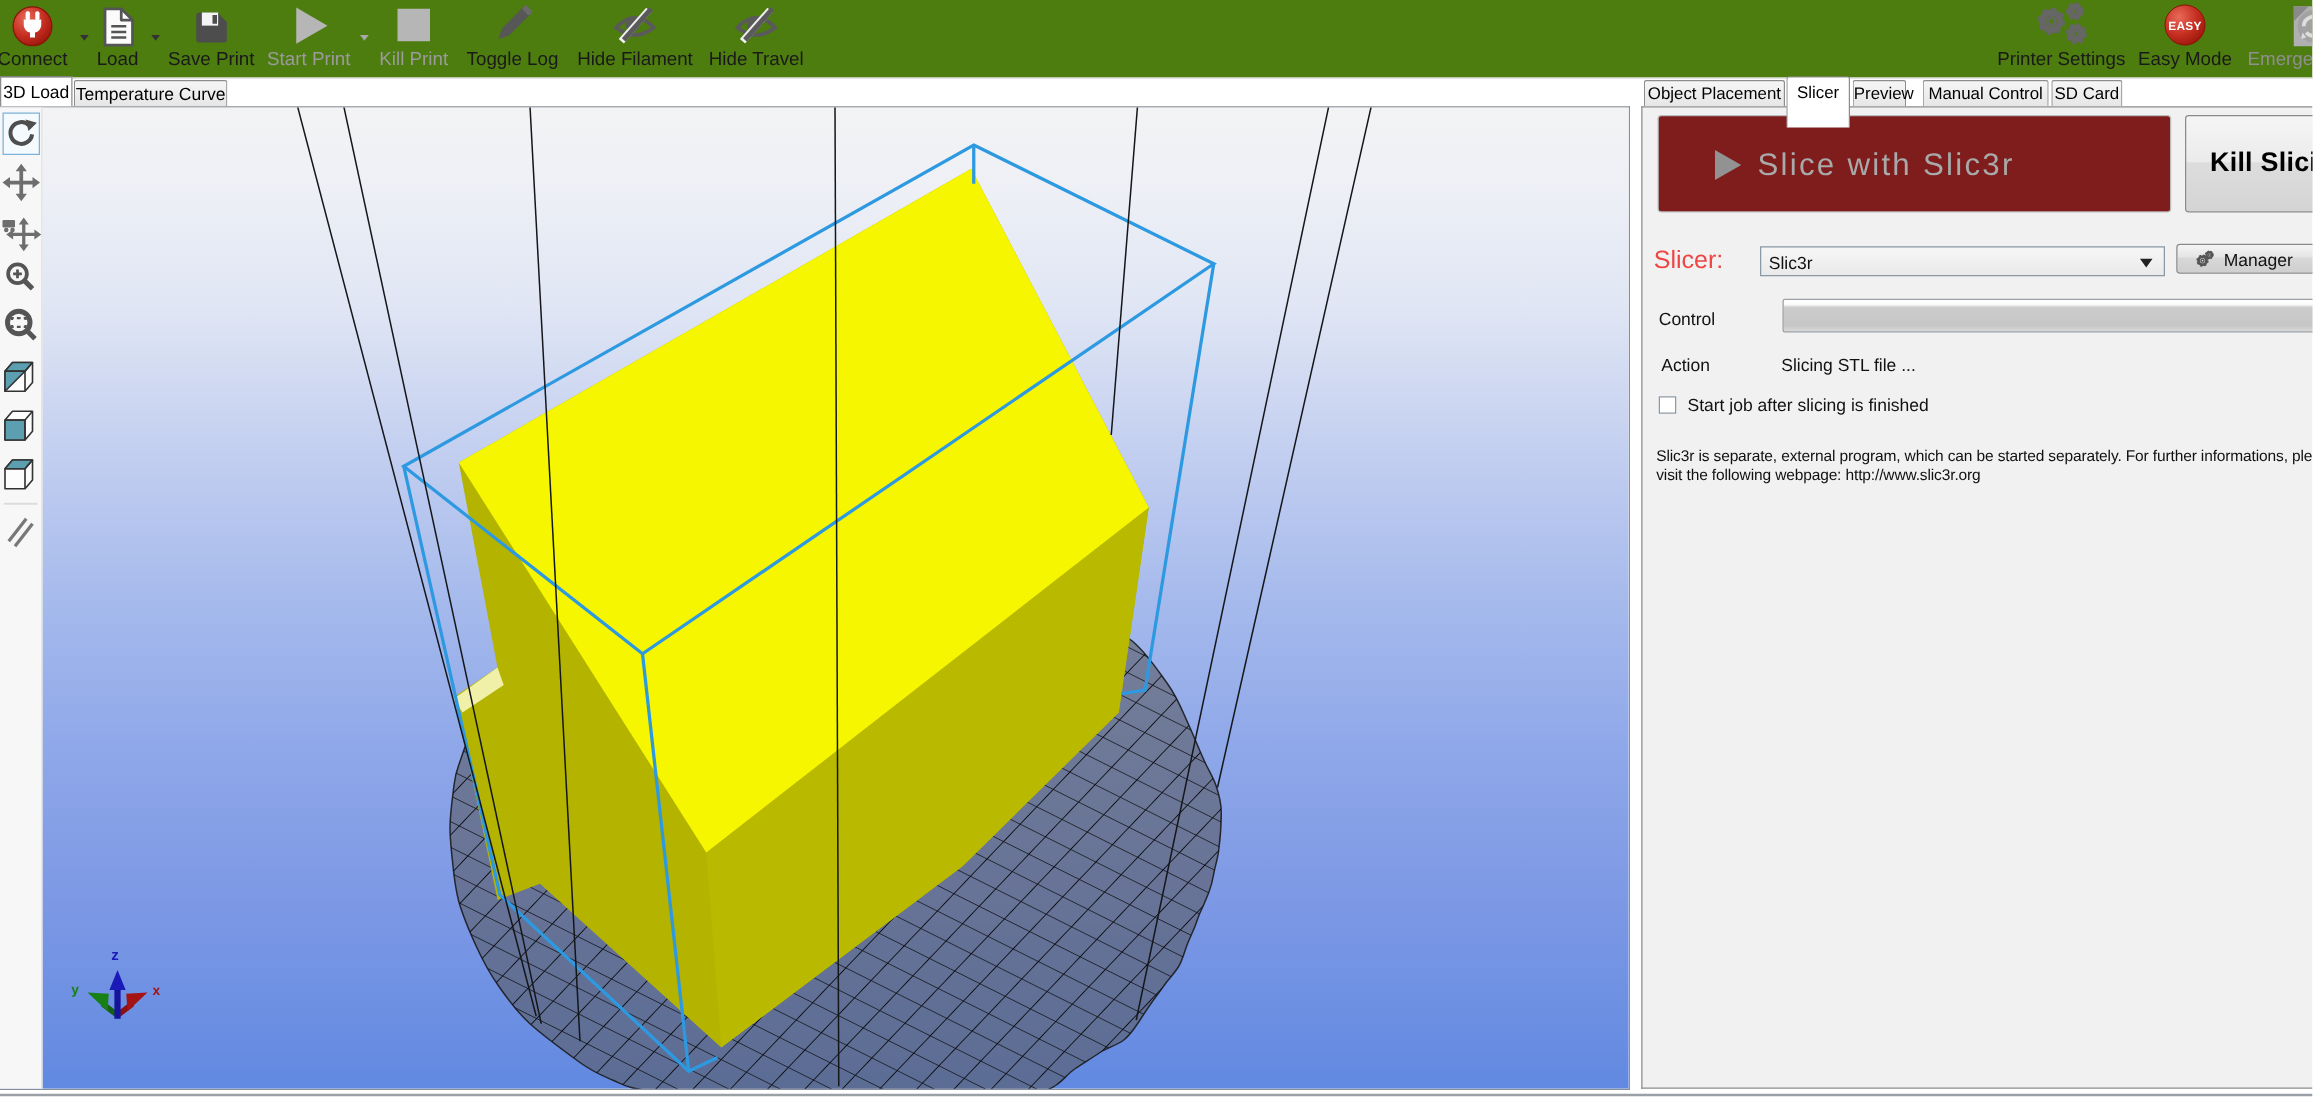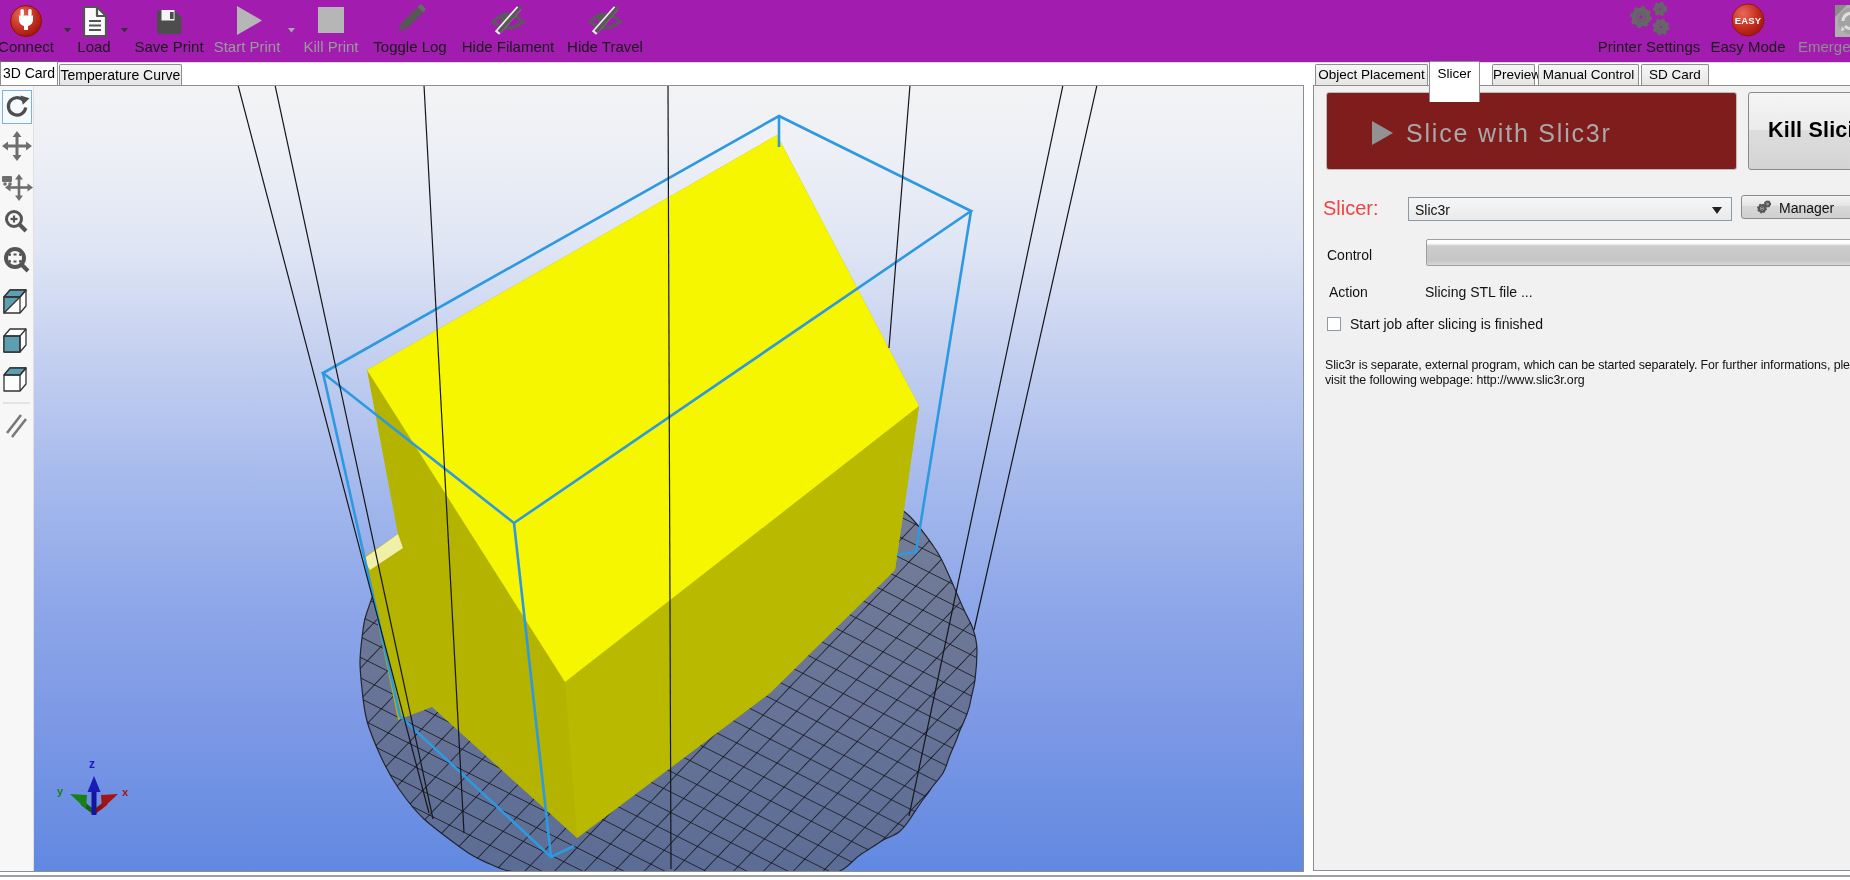--- a/index.html
+++ b/index.html
@@ -7,21 +7,21 @@
        font-family:"Liberation Sans",sans-serif;}
   .abs{position:absolute;}
   .tab{position:absolute;box-sizing:border-box;border:1px solid #8d8d8d;border-bottom:none;
        background:linear-gradient(#f6f6f6,#e6e6e6);color:#000;font-size:13.5px;text-align:center;
        border-radius:2px 2px 0 0;}
   .tab.active{background:#ffffff;z-index:3;}
 </style>
 </head>
 <body>
 
-<div class="abs" id="toolbar" style="left:0;top:0;width:1850px;height:63px;background:#a21caf;">
+<div class="abs" id="toolbar" style="left:0;top:0;width:1850px;height:63px;background:#4d7c0f;">
 <svg width="1850" height="63" xmlns="http://www.w3.org/2000/svg" font-family="Liberation Sans,sans-serif">
   <defs>
     <radialGradient id="redball" cx="0.35" cy="0.3" r="0.8">
       <stop offset="0" stop-color="#e86a5a"></stop>
       <stop offset="0.55" stop-color="#c62f21"></stop>
       <stop offset="1" stop-color="#971409"></stop>
     </radialGradient>
   </defs>
 
   <circle cx="26" cy="21" r="15.5" fill="url(#redball)" stroke="#8a1208" stroke-width="1"></circle>
@@ -98,21 +98,21 @@
     <text x="508" y="52" text-anchor="middle">Hide Filament</text>
     <text x="605" y="52" text-anchor="middle">Hide Travel</text>
     <text x="1649" y="52" text-anchor="middle">Printer Settings</text>
     <text x="1748" y="52" text-anchor="middle">Easy Mode</text>
     <text x="1798" y="52" fill="#8f8f8f">Emergen</text>
   </g>
 </svg>
 </div>
 
 <div class="abs" style="left:0;top:62px;width:1850px;height:23px;background:#ffffff;border-top:1px solid #d9d9d9;box-sizing:border-box;"></div>
-<div class="tab active" style="left:0;top:61px;width:58px;height:24px;line-height:23px;border-radius:0;font-size:14px;border-top-color:#666;">3D Card</div>
+<div class="tab active" style="left:0;top:61px;width:58px;height:24px;line-height:23px;border-radius:0;font-size:14px;border-top-color:#666;">3D Load</div>
 <div class="tab" style="left:59px;top:64px;width:123px;height:21px;line-height:20px;font-size:14px;">Temperature Curve</div>
 
 <div class="abs" style="left:0;top:85px;width:1304px;height:787px;border-top:1px solid #898f98;border-right:1px solid #898f98;border-bottom:1px solid #898f98;box-sizing:border-box;">
 <svg width="1303" height="785" viewBox="0 86 1303 785" xmlns="http://www.w3.org/2000/svg">
   <defs>
     <linearGradient id="sky" x1="0" y1="86" x2="0" y2="871" gradientUnits="userSpaceOnUse">
       <stop offset="0" stop-color="#f3f3f4"></stop>
       <stop offset="0.08" stop-color="#eef0f6"></stop>
       <stop offset="0.20" stop-color="#e0e6f4"></stop>
       <stop offset="0.35" stop-color="#c3cff0"></stop>
@@ -244,23 +244,23 @@
   </g>
 </svg>
 </div>
 
 <div class="abs" id="rightpanel" style="left:1313px;top:61px;width:537px;height:811px;padding-left:29px;">
 
   <div class="abs" style="left:0;top:24px;width:537px;height:786px;background:#f0f1f0;border-left:1px solid #8d8d8d;border-top:1px solid #8d8d8d;border-bottom:1px solid #8d8d8d;box-sizing:border-box;"></div>
 
   <div class="tab" style="left:2px;top:3px;width:113px;height:21px;line-height:20px;">Object Placement</div>
   <div class="tab active" style="left:116px;top:0;width:51px;height:41px;line-height:23px;">Slicer</div>
-  <div class="tab" style="left:169px;top:3px;width:43px;height:21px;line-height:20px;margin-left:10px;">Preview</div>
+  <div class="tab" style="left:169px;top:3px;width:43px;height:21px;line-height:20px;">Preview</div>
   <div class="tab" style="left:225px;top:3px;width:101px;height:21px;line-height:20px;">Manual Control</div>
-  <div class="tab" style="left:328px;top:3px;width:68px;height:21px;line-height:20px;">SD Card</div>
+  <div class="tab" style="left:328px;top:3px;width:57px;height:21px;line-height:20px;">SD Card</div>
 
   <div class="abs" style="left:13px;top:31px;width:411px;height:78px;background:#7f1d1d;border:1px solid #bcbcbc;border-radius:3px;box-sizing:border-box;line-height:76px;color:#a9a9a9;font-size:25px;letter-spacing:1.8px;padding-left:45px;">
     <span style="display:inline-block;vertical-align:middle;line-height:normal;margin-right:13px;width:0;height:0;border-left:21px solid #929292;border-top:12px solid transparent;border-bottom:12px solid transparent;"></span><span style="display:inline-block;vertical-align:middle;line-height:normal;">Slice with Slic3r</span>
   </div>
 
   <div class="abs" style="left:435px;top:31px;width:205px;height:78px;background:linear-gradient(#f5f5f5,#ebebeb 48%,#dddddd 49%,#d4d4d4);border:1px solid #8a8a8a;border-radius:3px;box-sizing:border-box;line-height:74px;color:#000;font-size:21.5px;font-weight:bold;letter-spacing:0.2px;padding-left:19px;white-space:nowrap;">Kill Slicing</div>
 
   <div class="abs" style="left:10px;top:136px;font-size:20px;color:#ef4444;">Slicer:</div>
   <div class="abs" style="left:95px;top:136px;width:324px;height:24px;background:linear-gradient(#f6f6f6,#eaeaea);border:1px solid #8b98a5;box-sizing:border-box;">
     <div class="abs" style="left:6px;top:4px;font-size:14px;color:#111;">Slic3r</div>

